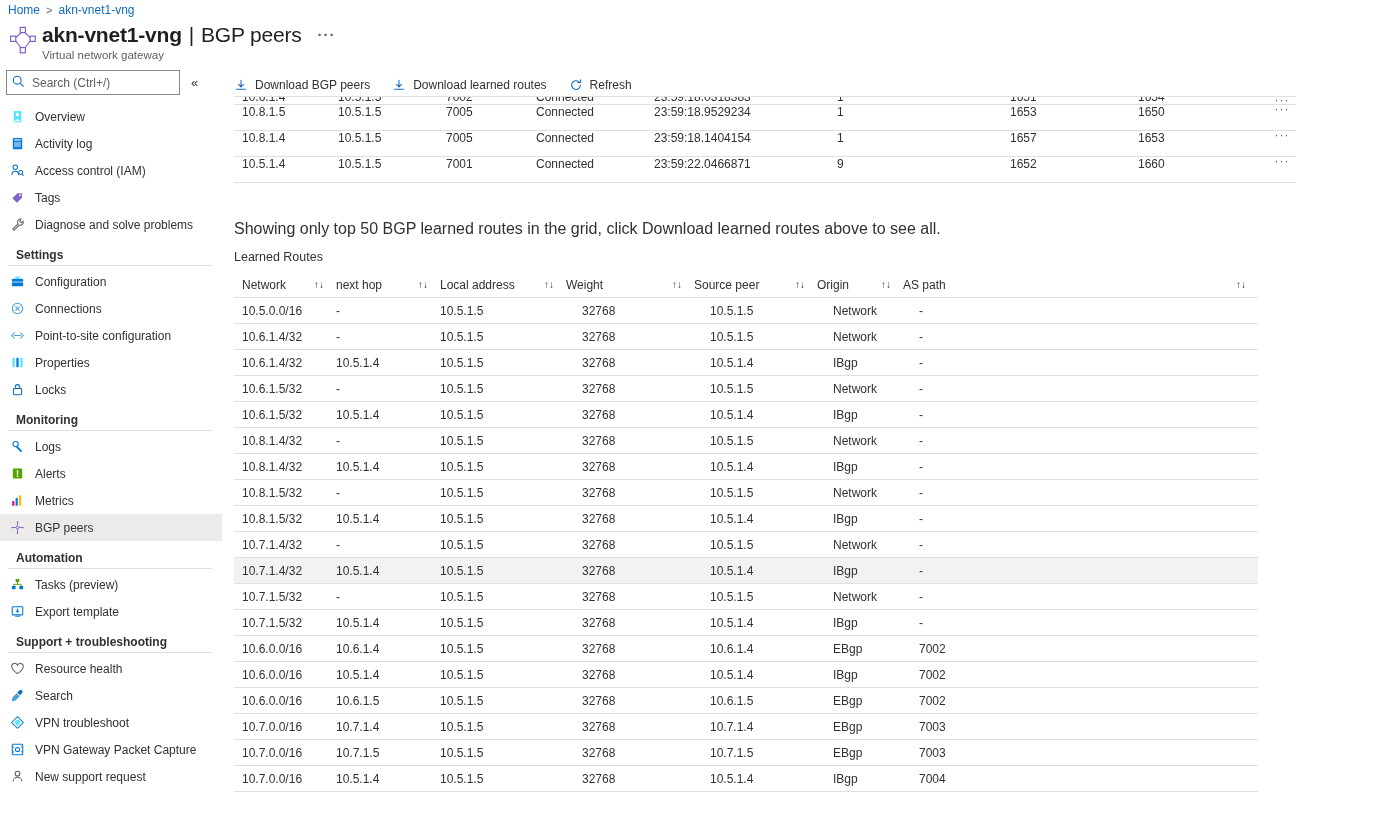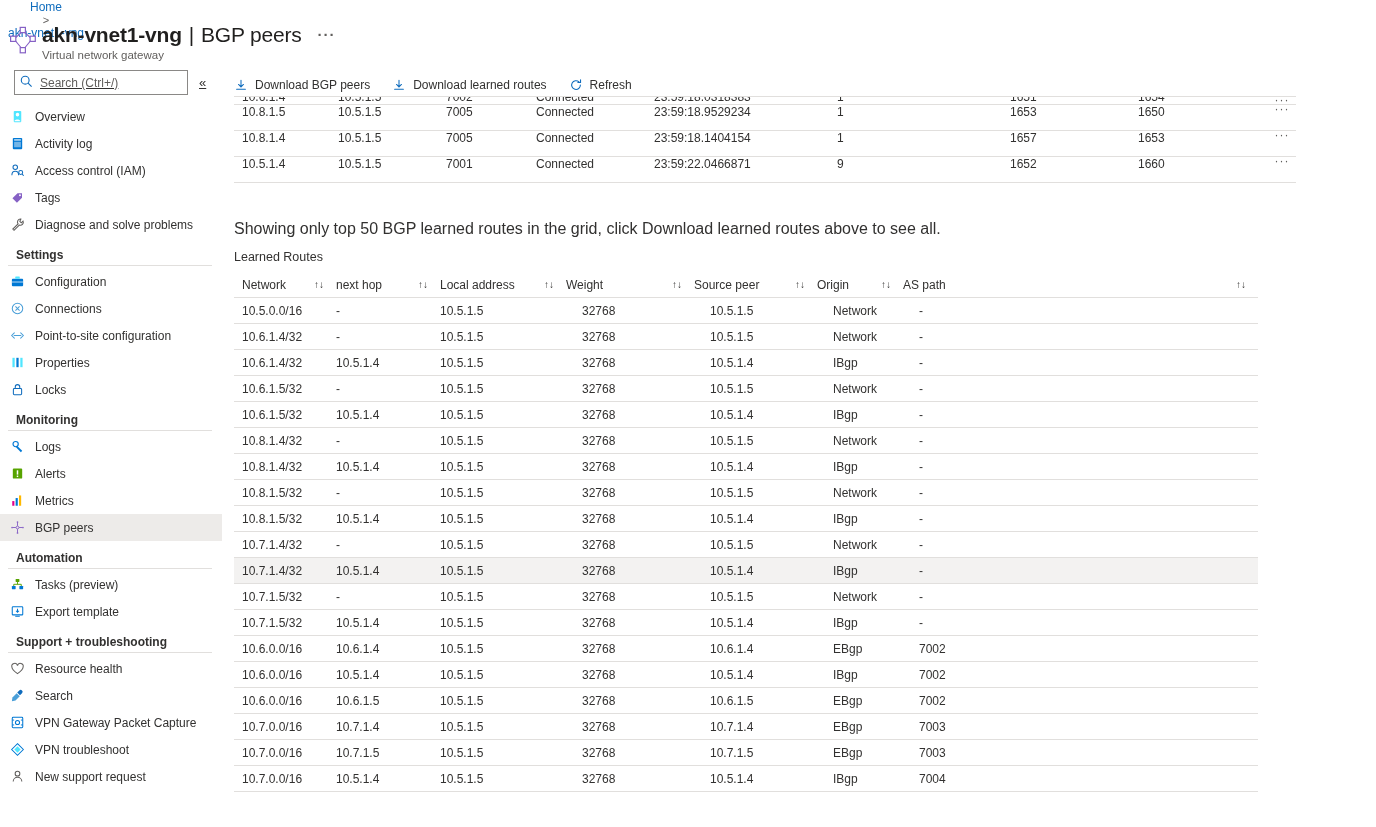--- a/index.html
+++ b/index.html
@@ -10,21 +10,21 @@
     font-family: "Liberation Sans", sans-serif;
     color: #323130;
     overflow: hidden;
   }
   #app { position: relative; width: 1376px; height: 827px; }
 
   
   .breadcrumb {
     position: absolute; left: 8px; top: 0px;
     height: 20px; display: flex; align-items: center;
-    font-size: 12px; color: #323130; flex-direction: column;
+    font-size: 12px; color: #323130;
   }
   .breadcrumb a { color: #0f6cbd; text-decoration: none; cursor: pointer; }
   .breadcrumb .sep { margin: 0 6px; color: #605e5c; font-size: 11px; }
 
   
   .title-wrap {
     position: absolute; left: 8px; top: 22px;
     display: flex; align-items: flex-start;
   }
   .res-icon { width: 30px; height: 34px; flex: none; margin-top: 2px; }
@@ -38,21 +38,21 @@
   .page-title .light { font-weight: 400; }
   .ellipsis-btn {
     margin-left: 16px; font-size: 15px; color: #605e5c;
     letter-spacing: 1px; cursor: pointer; line-height: 12px;
     align-self: flex-start; margin-top: 7px;
   }
   .subtitle { font-size: 11.5px; color: #605e5c; margin-top: 1px; }
 
   
   .leftnav { position: absolute; left: 0; top: 70px; width: 222px; }
-  .search-row { display: flex; align-items: center; padding-left: 14px; text-decoration: underline; }
+  .search-row { display: flex; align-items: center; padding-left: 6px; }
   .search-box {
     position: relative; width: 174px; height: 25px;
     border: 1px solid #8a8886; background: #fff;
     display: flex; align-items: center; padding-left: 5px;
   }
   .search-box .mag { flex: none; margin-right: 5px; }
   .search-box input {
     border: 0; outline: 0; font-size: 12px; color: #605e5c;
     font-family: "Liberation Sans", sans-serif; width: 140px; background: transparent;
   }
@@ -370,35 +370,35 @@
             <svg width="15" height="15" viewBox="0 0 16 16">
               <path d="M12.8 2.6a2 2 0 0 1 0 2.9l-2.2 2.2-2.9-2.9L9.9 2.6a2 2 0 0 1 2.9 0z" fill="#0f6cbd"></path>
               <path d="M7.1 5.6 2.6 10.1 2 14l3.9-.6 4.5-4.5z" fill="#4a9fd8"></path>
             </svg>
           </span>
           <span>Search</span>
         </div>
         <div class="nav-item">
           <span class="nav-ico">
             <svg width="15" height="15" viewBox="0 0 16 16">
+              <path d="M8 1.8 14.2 8 8 14.2 1.8 8z" fill="none" stroke="#0078d4" stroke-width="1.1"></path>
+              <path d="M8 4.6 11.4 8 8 11.4 4.6 8z" fill="#50e6ff"></path>
+            </svg>
+          </span>
+          <span>VPN troubleshoot</span>
+        </div>
+        <div class="nav-item">
+          <span class="nav-ico">
+            <svg width="15" height="15" viewBox="0 0 16 16">
               <rect x="2.4" y="2.4" width="11.2" height="11.2" rx="1" fill="none" stroke="#0078d4" stroke-width="1.1"></rect>
               <path d="M2.4 5.4h2M11.6 5.4h2M2.4 10.6h2M11.6 10.6h2" stroke="#0078d4" stroke-width="1"></path>
               <circle cx="8" cy="8" r="2.2" fill="none" stroke="#0078d4" stroke-width="1.1"></circle>
             </svg>
           </span>
           <span>VPN Gateway Packet Capture</span>
-        </div>
-        <div class="nav-item">
-          <span class="nav-ico">
-            <svg width="15" height="15" viewBox="0 0 16 16">
-              <path d="M8 1.8 14.2 8 8 14.2 1.8 8z" fill="none" stroke="#0078d4" stroke-width="1.1"></path>
-              <path d="M8 4.6 11.4 8 8 11.4 4.6 8z" fill="#50e6ff"></path>
-            </svg>
-          </span>
-          <span>VPN troubleshoot</span>
         </div>
         <div class="nav-item">
           <span class="nav-ico">
             <svg width="15" height="15" viewBox="0 0 16 16">
               <circle cx="8" cy="5" r="2.5" fill="none" stroke="#605e5c" stroke-width="1.1"></circle>
               <path d="M3.4 13.4c0-2.7 2.1-4.5 4.6-4.5s4.6 1.8 4.6 4.5" fill="none" stroke="#605e5c" stroke-width="1.1"></path>
             </svg>
           </span>
           <span>New support request</span>
         </div>

